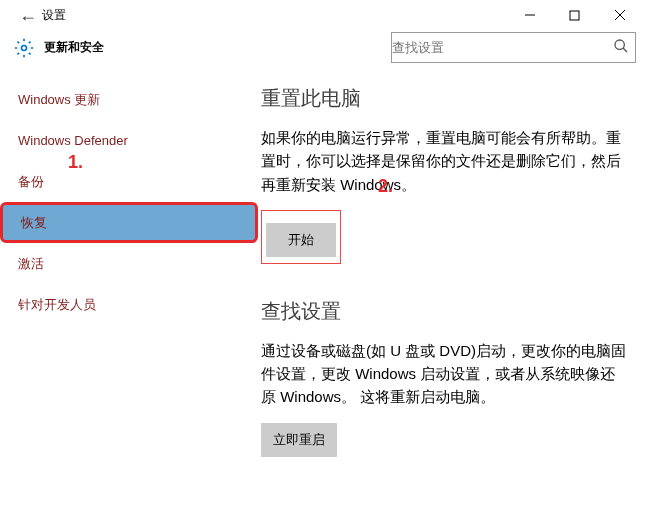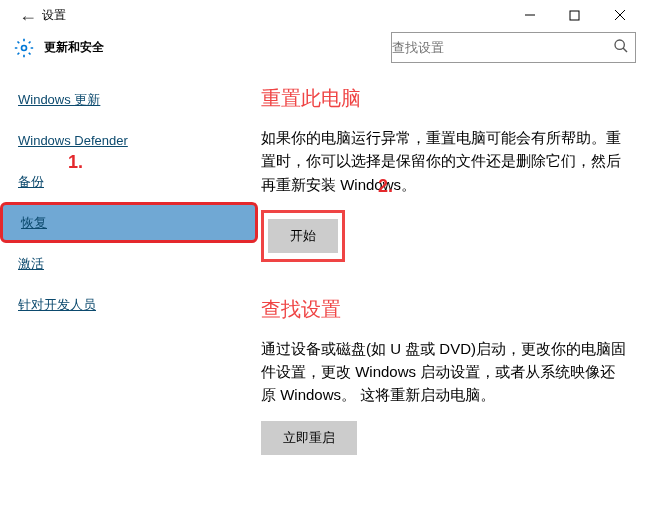--- a/index.html
+++ b/index.html
@@ -14,30 +14,30 @@
   .header { display: flex; align-items: center; padding: 2px 10px 8px 14px; }
   .gear { width: 20px; height: 20px; display: flex; align-items: center; justify-content: center; color: #0078d7; }
   .page-title { font-size: 12px; font-weight: 600; margin-left: 10px; }
   .search-wrap { margin-left: auto; width: 245px; height: 31px; border: 1px solid #999; display: flex; align-items: center; padding: 0 6px 0 0; }
   .search-wrap input { border: none; outline: none; flex: 1; font-size: 13px; font-family: inherit; }
   .search-icon { color: #555; }
   
   .body { display: flex; height: calc(506px - 30px - 42px); }
   
   .sidebar { width: 258px; padding-top: 8px; }
-  .nav-item { height: 41px; display: flex; align-items: center; padding-left: 18px; font-size: 13px; color: #0c4a6e; cursor: pointer; text-decoration: underline; }
+  .nav-item { height: 41px; display: flex; align-items: center; padding-left: 18px; font-size: 13px; color: #7f1d1d; cursor: pointer; }
   .nav-item.selected { background: #70a8d4; border-radius: 6px; }
   .nav-item.boxed { border: 3px solid #e4282c; box-sizing: border-box; }
   
   .content { flex: 1; padding: 14px 18px 0 3px; }
-  .section-title { font-size: 20px; font-weight: 400; margin-bottom: 14px; color: #ef4444; }
+  .section-title { font-size: 20px; font-weight: 400; margin-bottom: 14px; color: #404040; }
   .desc { font-size: 15px; line-height: 1.55; color: #000; margin-bottom: 14px; }
   .btn-row { display: flex; align-items: center; gap: 18px; margin-bottom: 34px; }
-  .btn { background: #ccc; border: none; padding: 8px 22px; font-size: 13px; font-family: inherit; cursor: pointer; }
-  .btn-boxed { border: 3px solid #ef4444; padding: 6px 4px 6px 4px; display: inline-block; }
+  .btn { background: #ccc; border: none; padding: 8px 12px; font-size: 13px; font-family: inherit; cursor: pointer; }
+  .btn-boxed { border: 1px solid #ef4444; padding: 12px 4px 6px 4px; display: inline-block; }
   .btn-boxed .btn { padding: 8px 22px; }
   
   .annot { color: #e4282c; font-size: 18px; font-weight: 600; position: absolute; }
   .annot-1 { left: 68px; top: 152px; }
   .annot-2 { left: 378px; top: 176px; }
 </style>
 </head>
 <body>
 
 <div class="titlebar">

